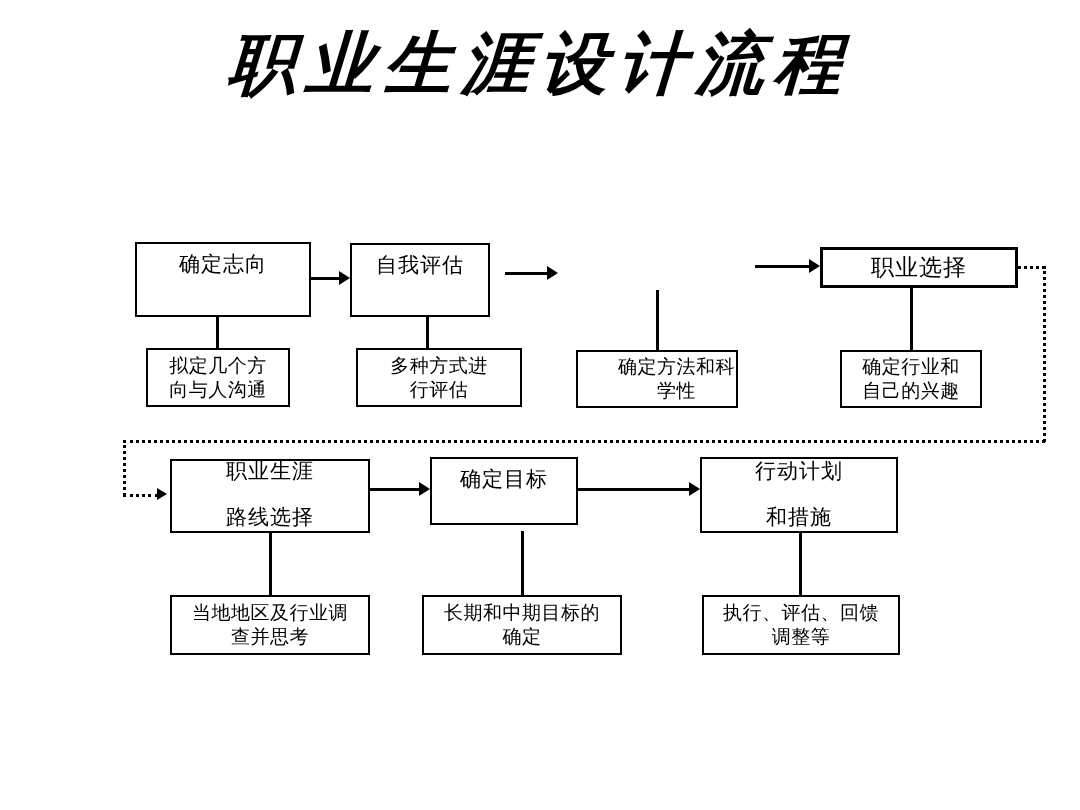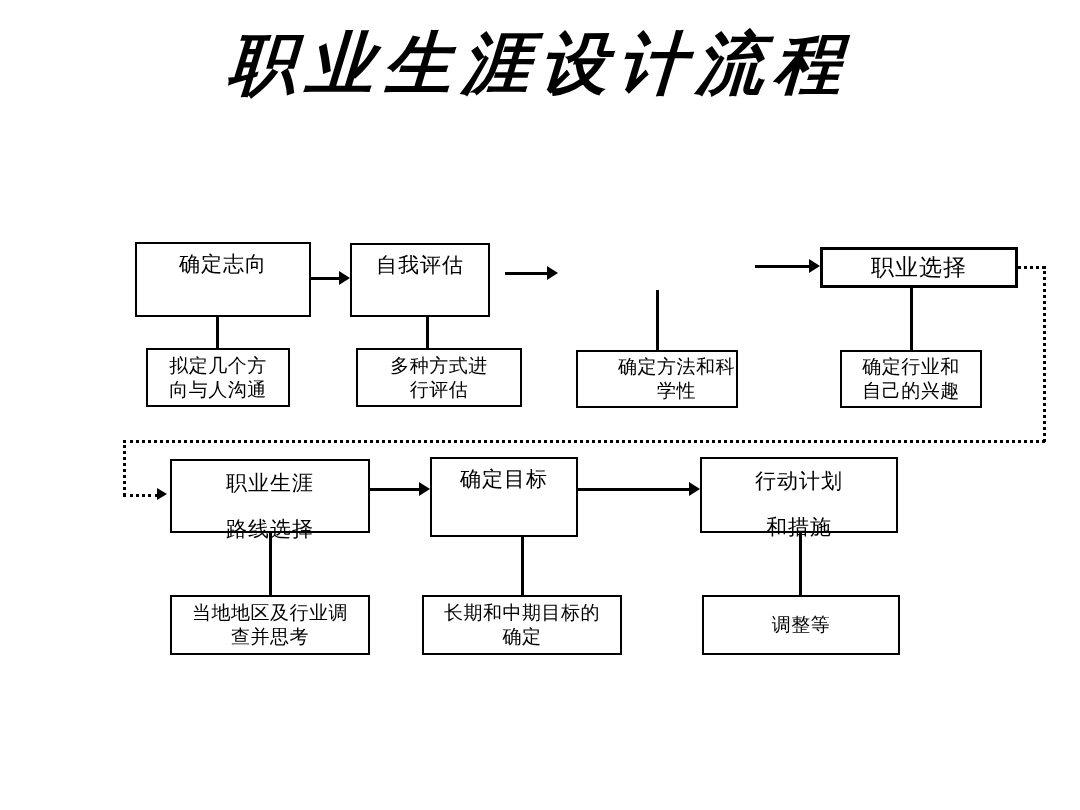--- a/index.html
+++ b/index.html
@@ -55,21 +55,21 @@
     text-align: center;
   }
   
   .node.main {
     justify-content: flex-start;
     padding-top: 6px;
     font-size: 21px;
     letter-spacing: 1px;
   }
   .node.main.two-line {
-    justify-content: flex-start;
+    justify-content: flex-end;
     padding-top: 8px;
   }
   .node.main.two-line .line + .line {
     margin-top: 18px;
   }
   .node.main.compact {
     justify-content: center;
     padding-top: 0;
   }
   .node.main.big {
@@ -156,40 +156,41 @@
   <div class="node detail" style="left:840px; top:350px; width:142px; height:58px;">
     <span class="line">确定行业和</span>
     <span class="line">自己的兴趣</span>
   </div>
 
   <div class="node main two-line" style="left:170px; top:459px; width:200px; height:74px;">
     <span class="line">职业生涯</span>
     <span class="line">路线选择</span>
   </div>
 
-  <div class="node main" style="left:430px; top:457px; width:148px; height:80px;font-family:Liberation Mono, monospace;">
+  <div class="node main" style="left:430px; top:457px; width:148px; height:68px;font-family:Liberation Mono, monospace;">
     <span class="line">确定目标</span>
   </div>
 
   <div class="node main two-line" style="left:700px; top:457px; width:198px; height:76px;">
     <span class="line">行动计划</span>
     <span class="line">和措施</span>
   </div>
 
   <div class="node detail" style="left:170px; top:595px; width:200px; height:60px;">
     <span class="line">当地地区及行业调</span>
     <span class="line">查并思考</span>
   </div>
 
   <div class="node detail" style="left:422px; top:595px; width:200px; height:60px;">
     <span class="line">长期和中期目标的</span>
     <span class="line">确定</span>
   </div>
 
   <div class="node detail" style="left:702px; top:595px; width:198px; height:60px;">
+    <span class="line">执行、评估、回馈</span>
     <span class="line">调整等</span>
   </div>
 
   <div class="conn h" style="left:297px; top:277px; width:43px;"></div>
   <div class="arrowhead" style="left:339px; top:271px;"></div>
 
   <div class="conn h" style="left:505px; top:272px; width:43px;"></div>
   <div class="arrowhead" style="left:547px; top:266px;"></div>
 
   <div class="conn h" style="left:755px; top:265px; width:55px;"></div>

